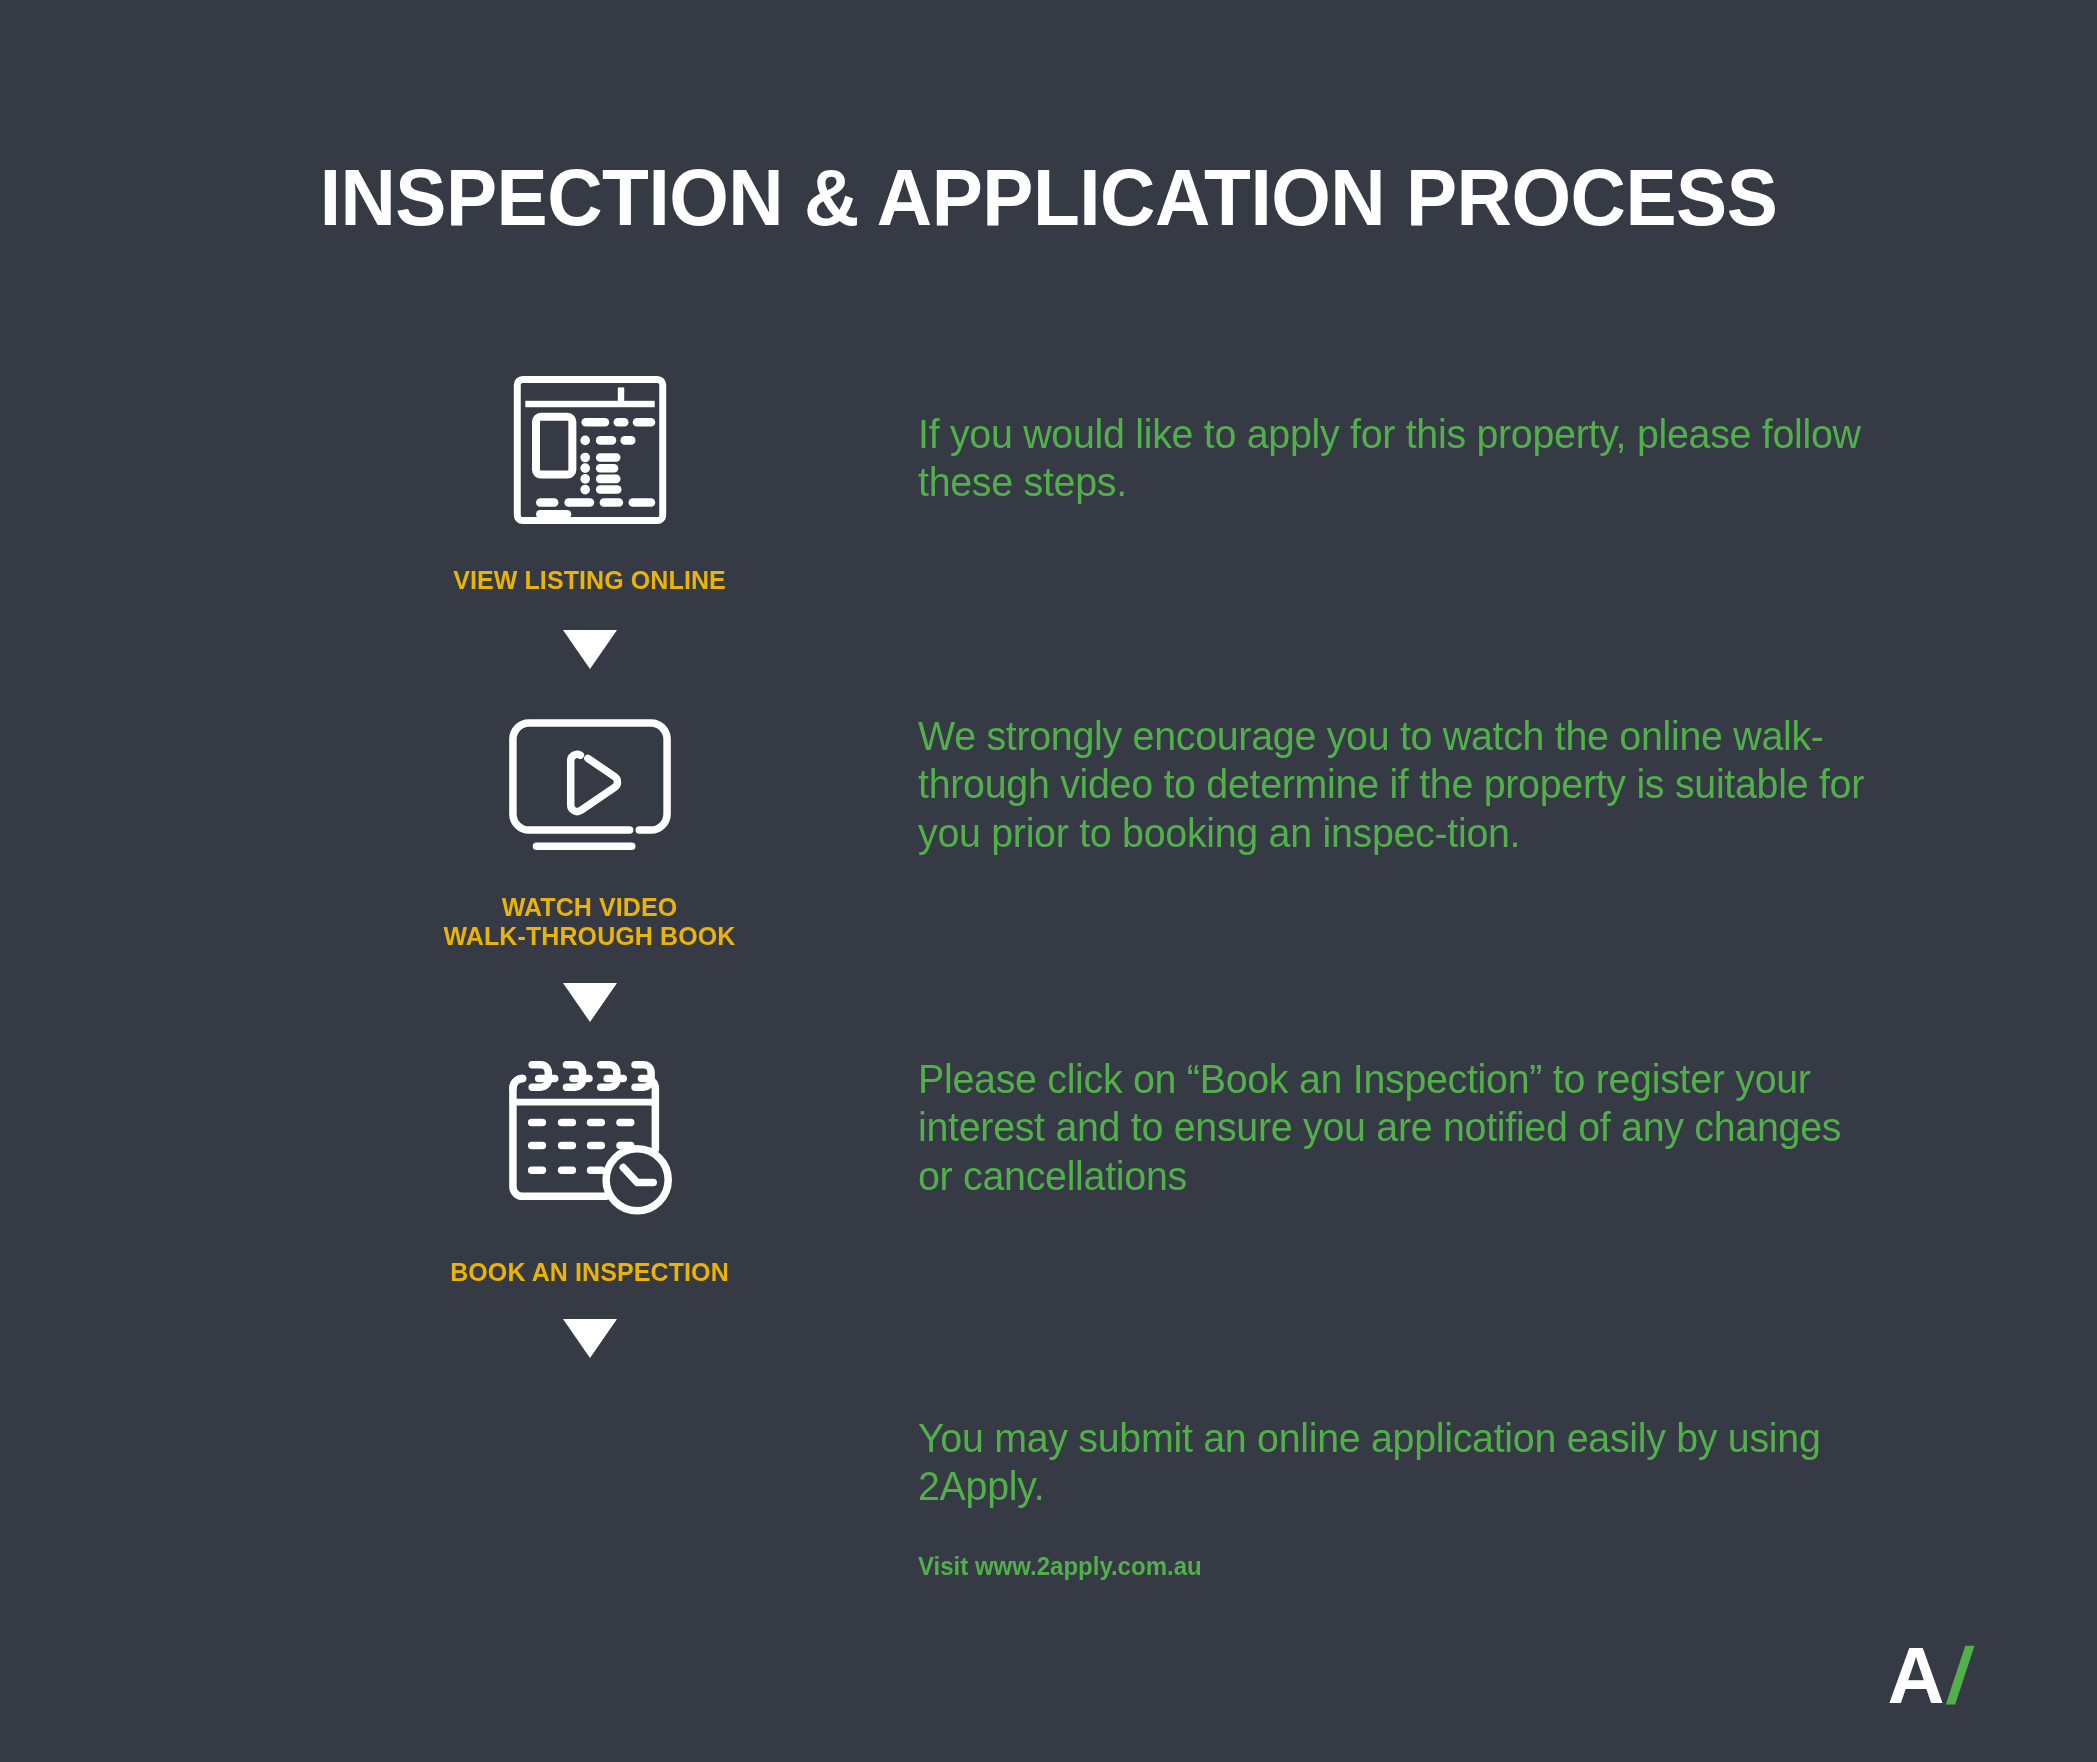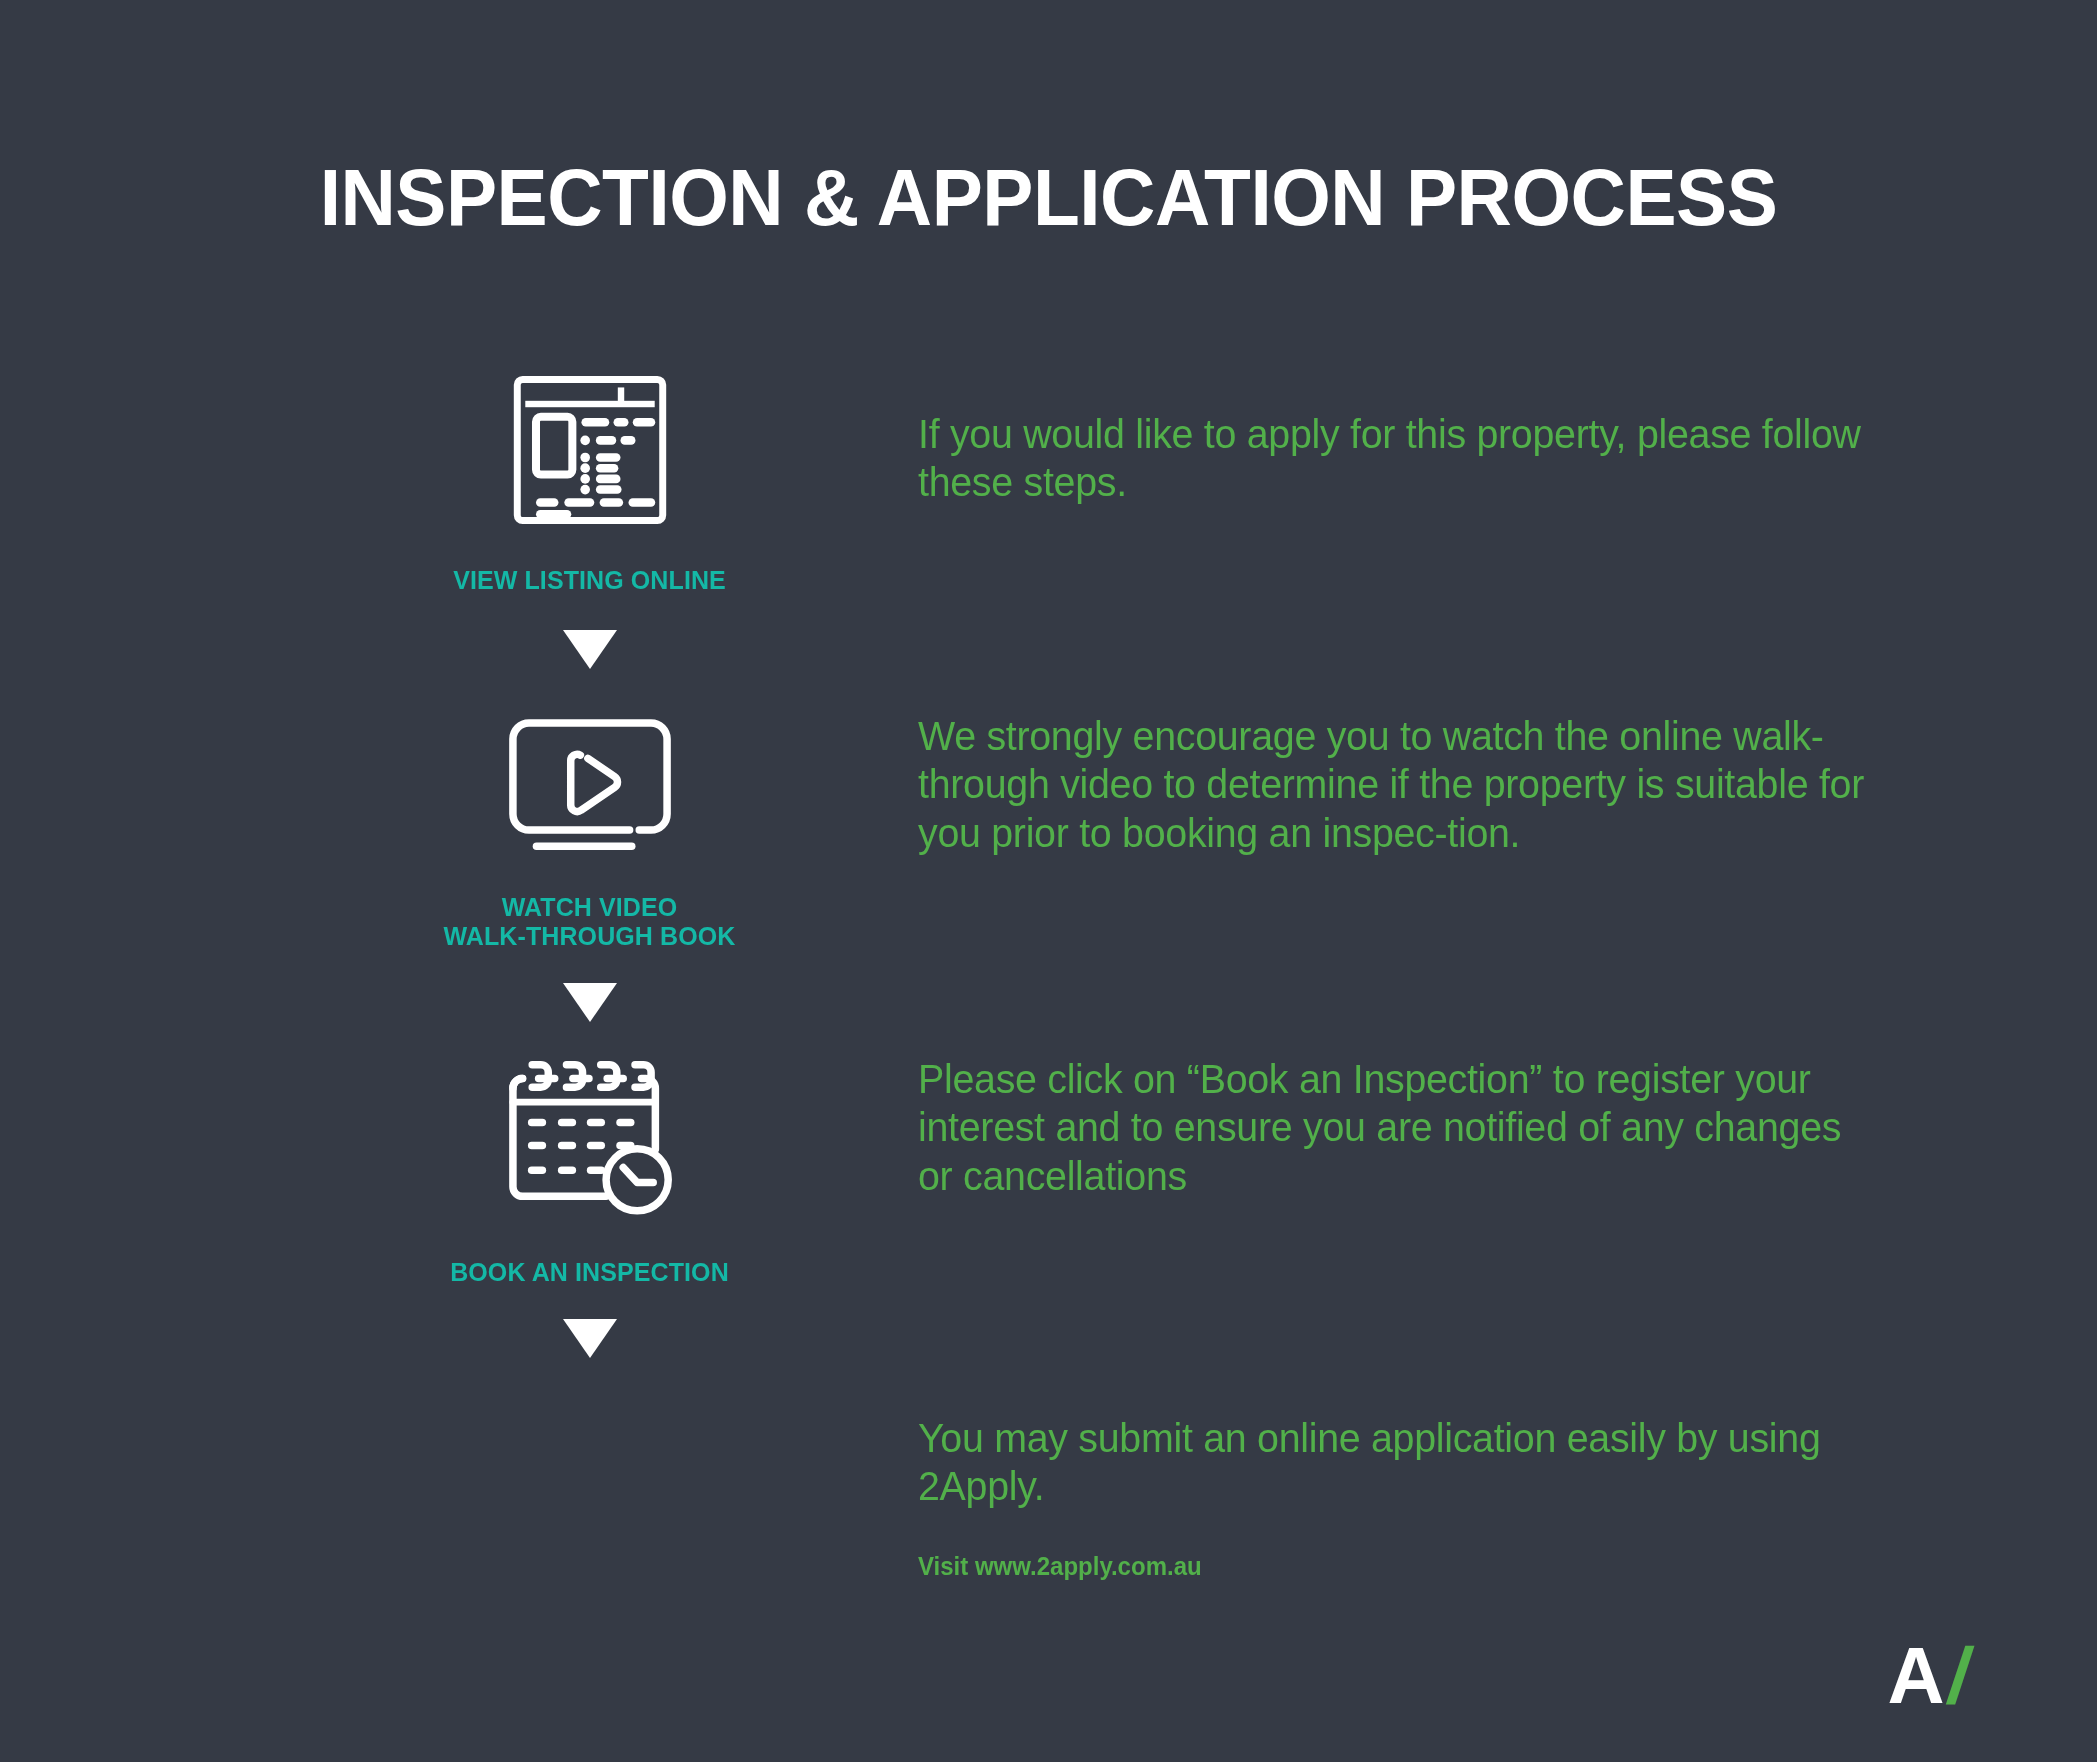--- a/index.html
+++ b/index.html
@@ -38,21 +38,21 @@
   .step { position:relative; width:493px; }
   .step-icon {
     width:493px;
     display:flex;
     justify-content:center;
     align-items:flex-end;
   }
   .step-label {
     width:493px;
     text-align:center;
-    color:#14b8a6;
+    color:#eab308;
     font-size:25px;
     font-weight:bold;
     line-height:1.18;
     letter-spacing:0.1px;
   }
   .arrow {
     width:493px;
     display:flex;
     justify-content:center;
   }

